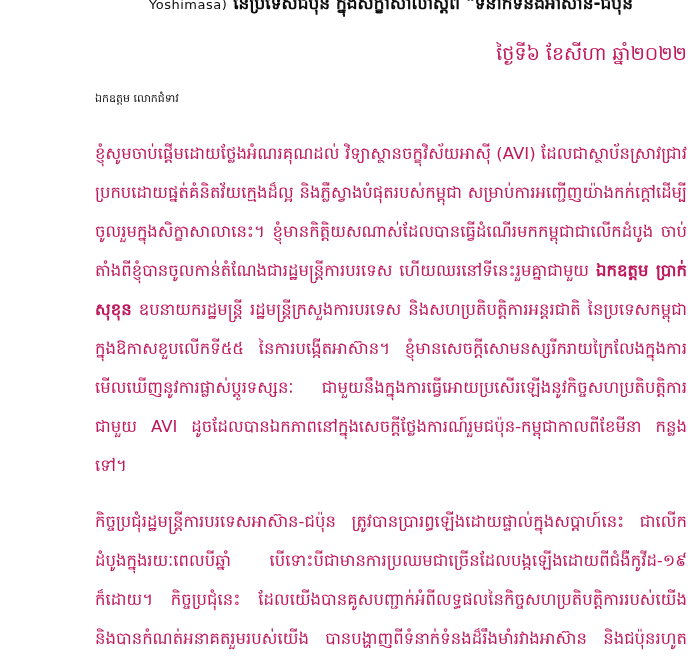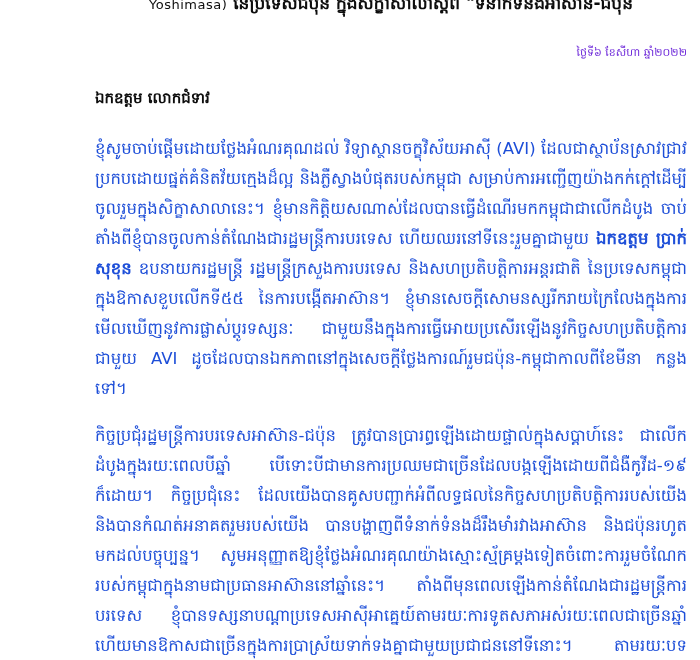--- a/index.html
+++ b/index.html
@@ -31,38 +31,38 @@
   }
   .title-line { white-space: nowrap; }
   .latin-name {
     font-weight: normal;
     font-size: 13px;
     letter-spacing: 0.5px;
   }
   .date-line {
     margin-top: 17px;
     text-align: right;
-    font-size: 11px;
+    font-size: 19px;
     line-height: 26px;
-    color: #6d28d9;
+    color: #be185d;
   }
   .salutation {
     margin-top: 14px;
-    font-weight: bold;
-    font-size: 15px;
+    font-weight: normal;
+    font-size: 11px;
     line-height: 37px;
     color: #0d0d0d;
   }
   .salutation div { margin: 0; }
   p.body-par {
     margin: 17px 0 0 0;
     text-align: justify;
     font-size: 16.5px;
-    line-height: 30px;
-    color: #1d4ed8;
+    line-height: 39px;
+    color: #be185d;
   }
   p.body-par .bold-inline { font-weight: bold; }
 </style>
 </head>
 <body>
 
 <div class="page">
 
   <div class="title-block">
     <div class="title-line">

